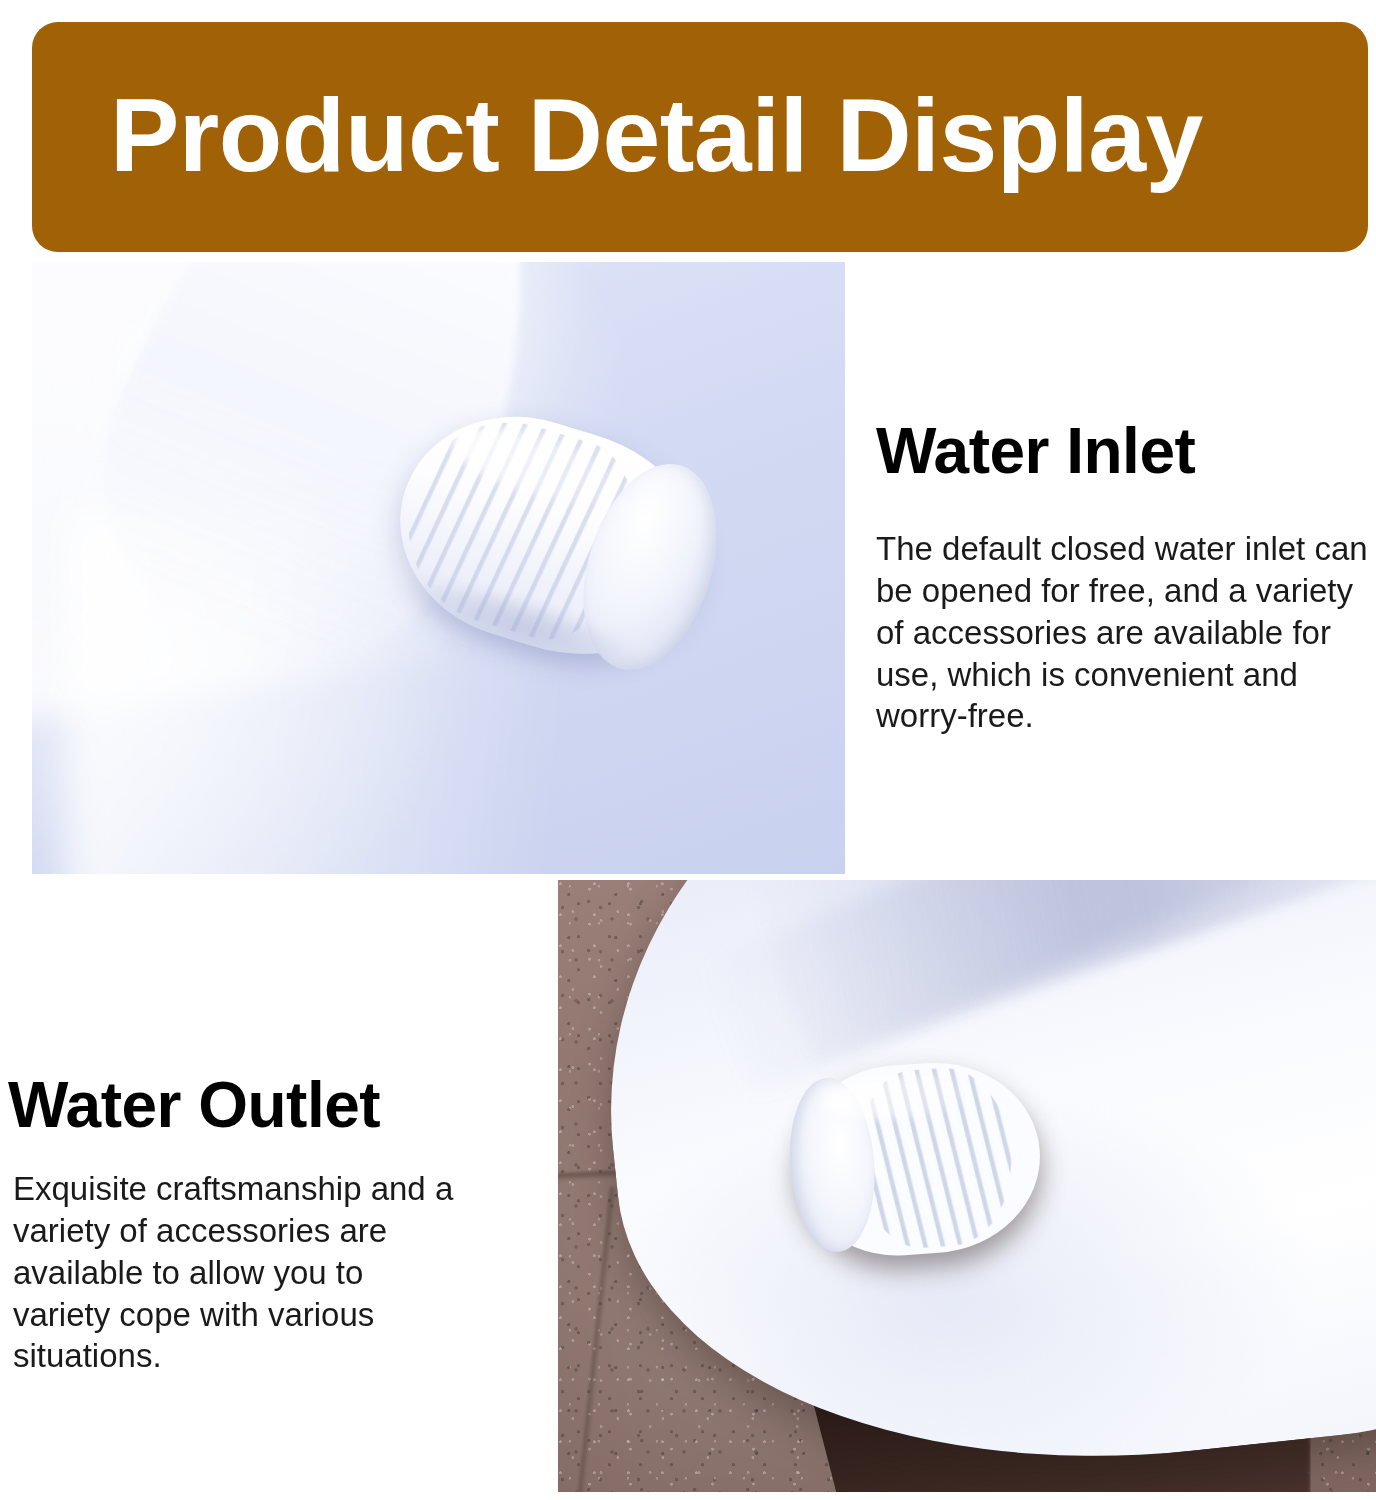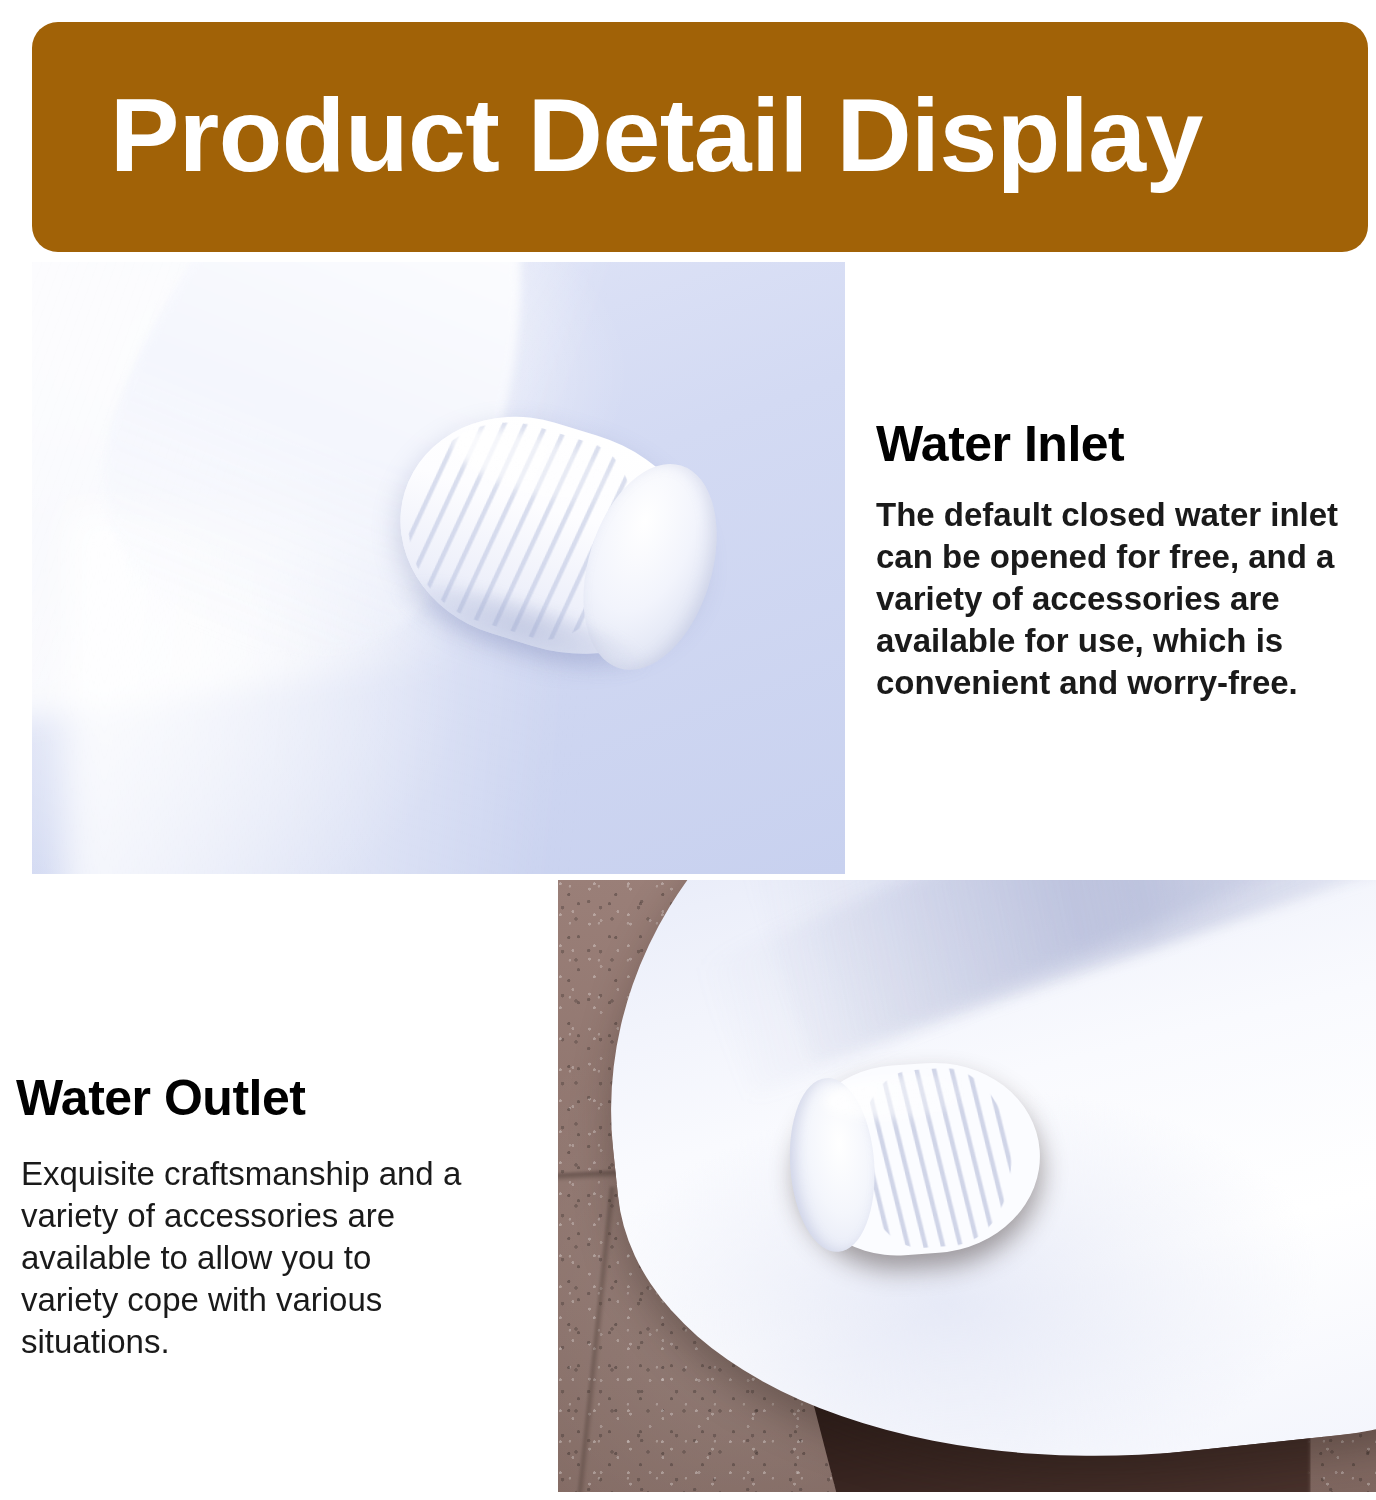--- a/index.html
+++ b/index.html
@@ -159,37 +159,36 @@
   }
 
   
   .text-inlet {
     position: absolute;
     left: 876px;
     top: 418px;
     width: 492px;
   }
   .heading {
-    font-size: 50px;
+    font-size: 64px;
     font-weight: 700;
     color: #010101;
     line-height: 1.06;
     letter-spacing: -0.5px;
     margin: 0;
   }
   .body-copy {
     font-size: 33px;
     font-weight: 400;
     color: #1a1a1a;
     line-height: 1.27;
     margin: 0;
   }
   .text-inlet .body-copy {
-    margin-top: 23px;
-    font-weight: bold;
+    margin-top: 42px;
   }
 
   
   .photo-outlet {
     position: absolute;
     left: 558px;
     top: 880px;
     width: 818px;
     height: 612px;
     overflow: hidden;
@@ -339,21 +338,21 @@
     width: 58%;
     height: 22%;
     border-radius: 50%;
     background: linear-gradient(95deg, rgba(255,255,255,0.95), rgba(255,255,255,0.08));
     filter: blur(4px);
   }
 
   
   .text-outlet {
     position: absolute;
-    left: 16px;
+    left: 8px;
     top: 1072px;
     width: 500px;
   }
   .text-outlet .body-copy {
     margin-top: 28px;
     margin-left: 5px;
     width: 455px;
   }
 </style>
 </head>

